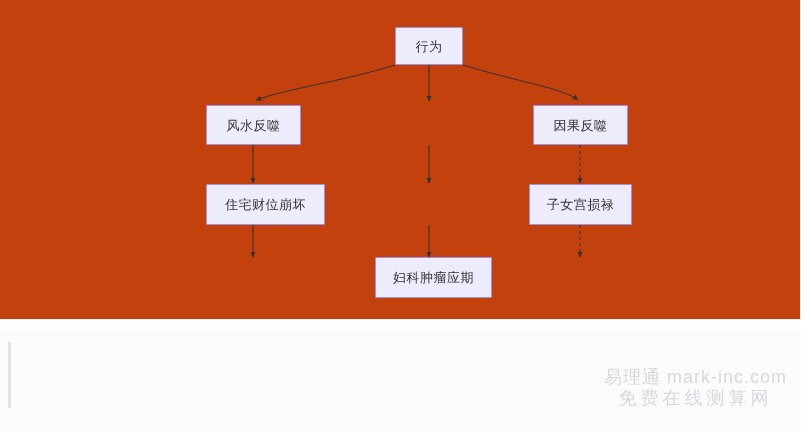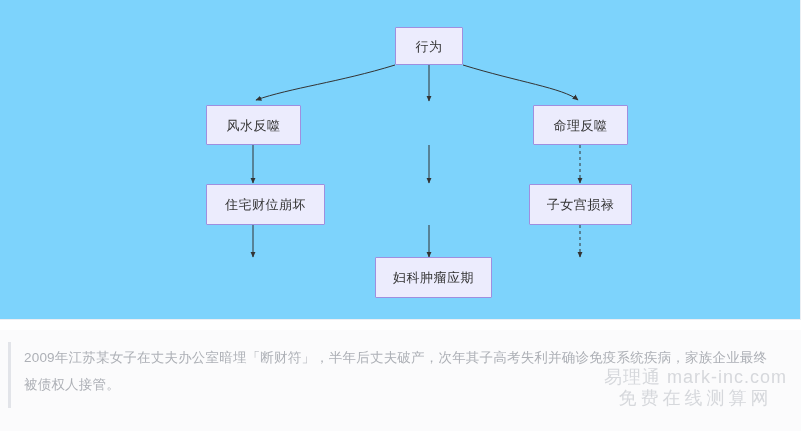--- a/index.html
+++ b/index.html
@@ -15,21 +15,21 @@
     position: relative;
   }
 
   
   .diagram-card {
     position: absolute;
     left: 0;
     top: 0;
     width: 801px;
     height: 320px;
-    background: #7dd3fc;
+    background: #c2410c;
     border: 1px solid #eceef2;
     border-top: none;
     border-left: none;
     box-sizing: border-box;
   }
 
   .diagram-stage {
     position: absolute;
     left: 0;
     top: 0;
@@ -143,27 +143,26 @@
       <line x1="580" y1="225" x2="580" y2="257" stroke="#333333" stroke-width="1" stroke-dasharray="3 3" marker-end="url(#arrowhead)"></line>
     </svg>
 
     <div class="node" style="left:395px; top:27px; width:68px; height:38px;">行为</div>
 
     <div class="node" style="left:206px; top:105px; width:95px; height:40px;">风水反噬</div>
     <div class="node" style="left:206px; top:184px; width:119px; height:41px;">住宅财位崩坏</div>
 
     <div class="node" style="left:375px; top:257px; width:117px; height:41px;">妇科肿瘤应期</div>
 
-    <div class="node" style="left:533px; top:105px; width:95px; height:40px;">命理反噬</div>
+    <div class="node" style="left:533px; top:105px; width:95px; height:40px;">因果反噬</div>
     <div class="node" style="left:529px; top:184px; width:103px; height:41px;">子女宫损禄</div>
 
   </div>
 </div>
 
 <div class="caption-block">
   <div class="caption-accent"></div>
-  <div class="caption-text">2009年江苏某女子在丈夫办公室暗埋「断财符」，半年后丈夫破产，次年其子高考失利并确诊免疫系统疾病，家族企业最终被债权人接管。</div>
 
   <div class="watermark">
     <div class="watermark-line1">易理通 mark-inc.com</div>
     <div class="watermark-line2">免费在线测算网</div>
   </div>
 </div>
 
 </body></html>

